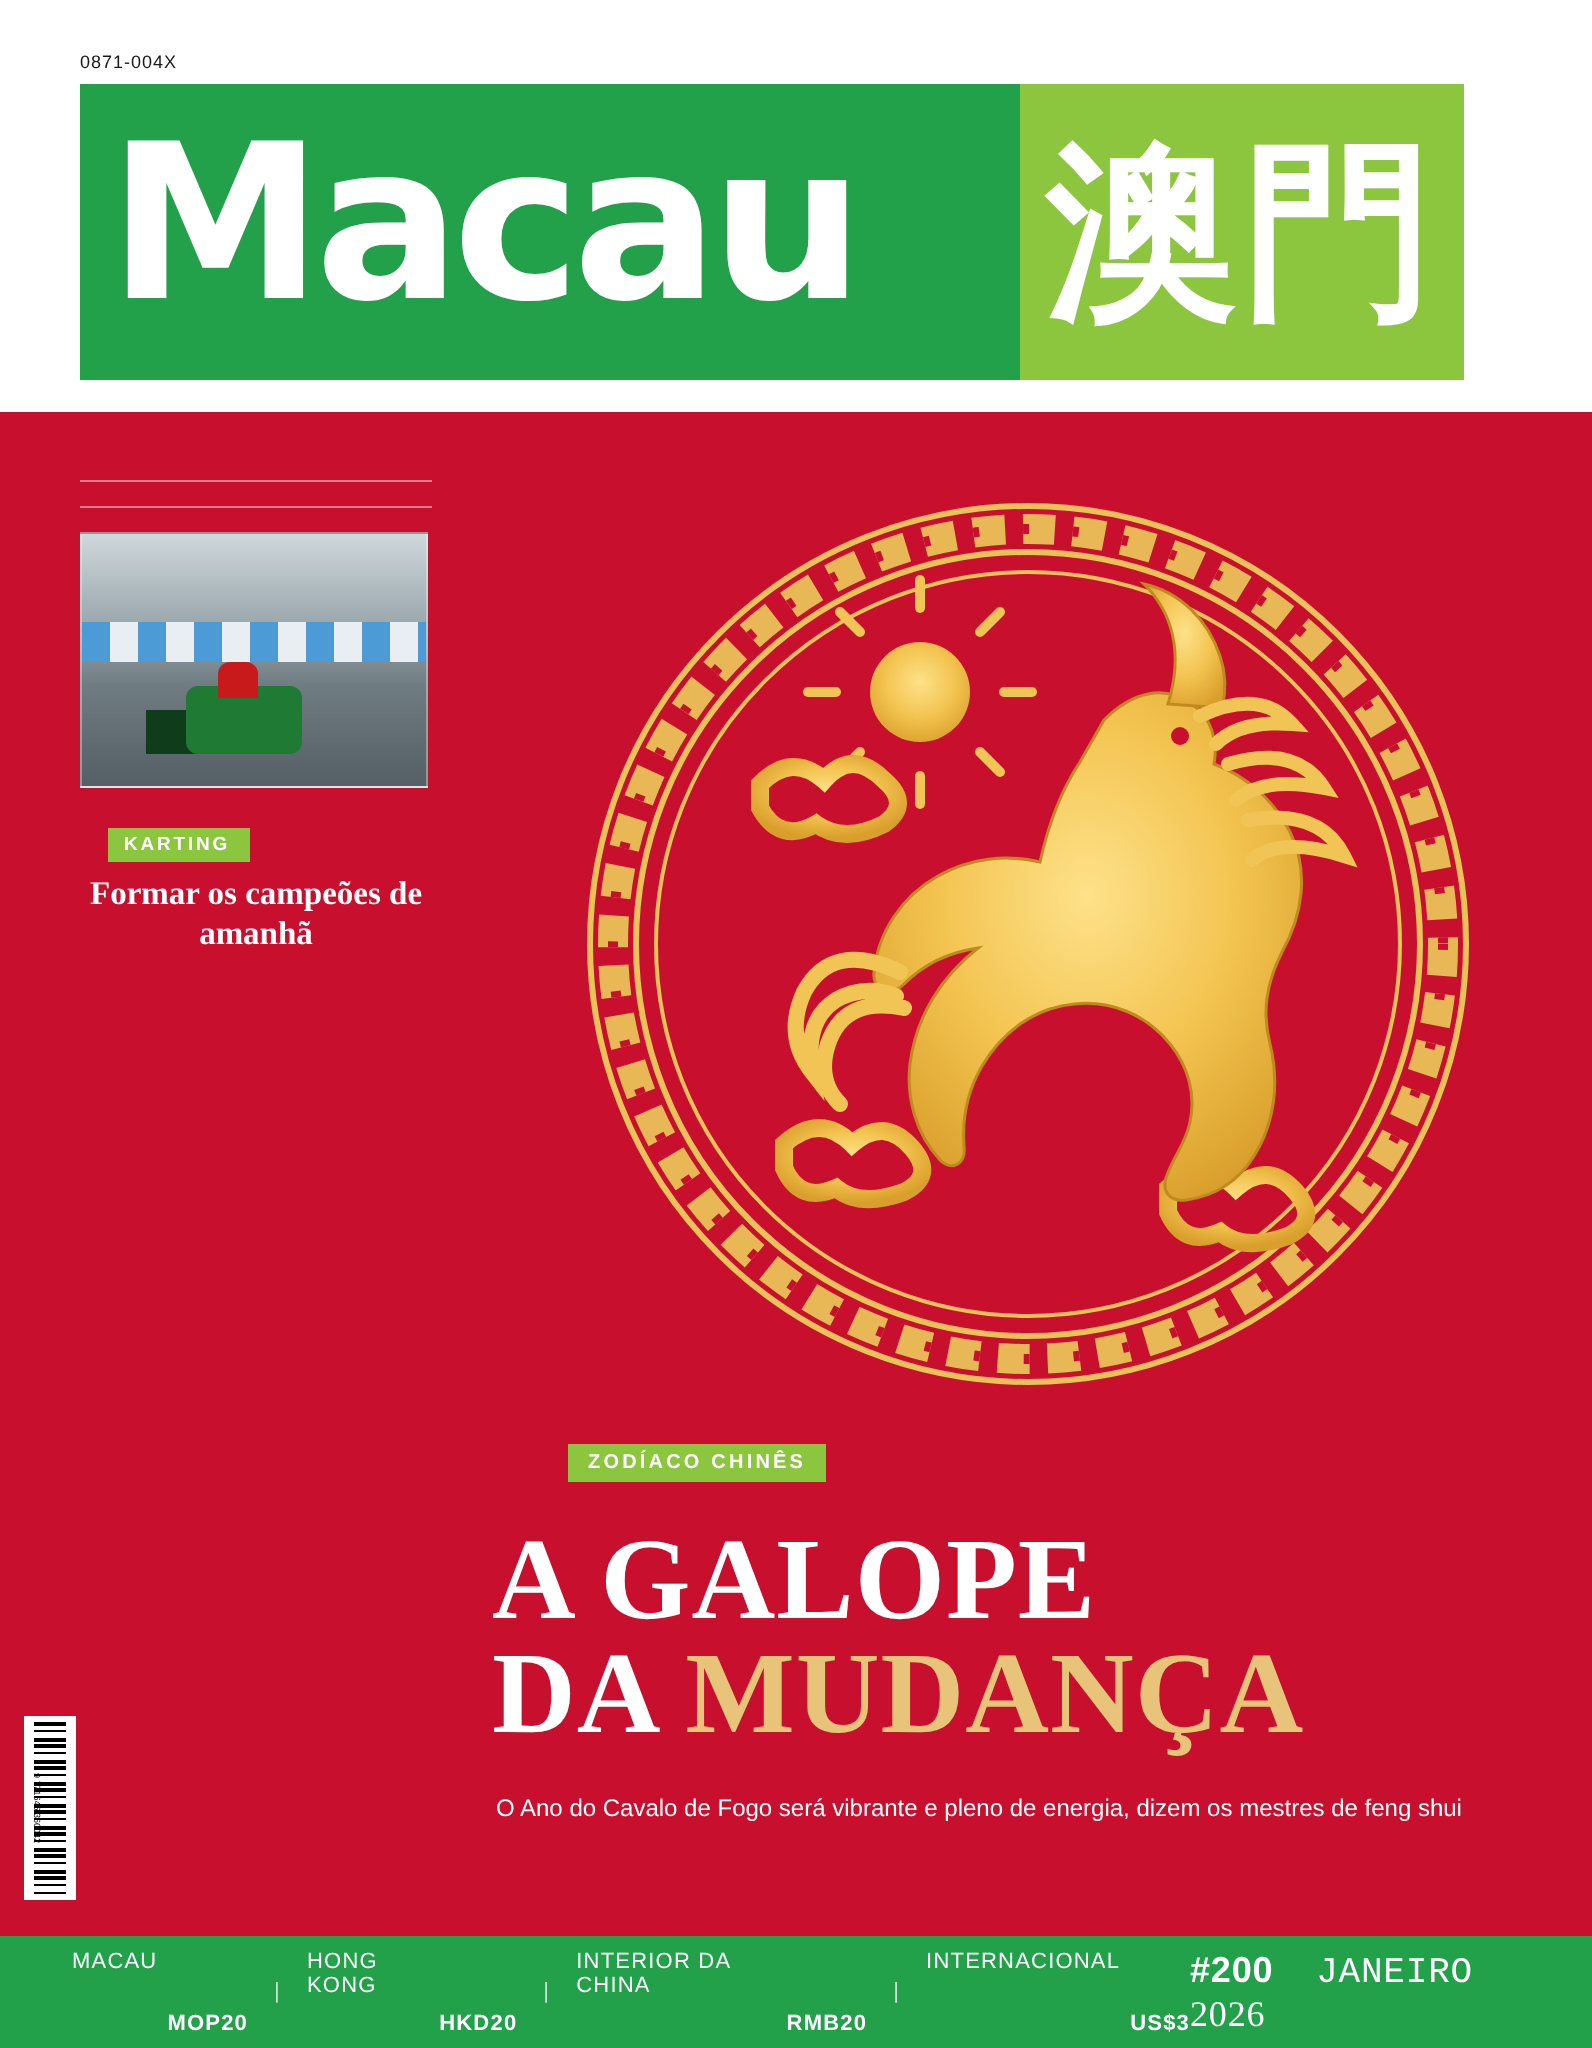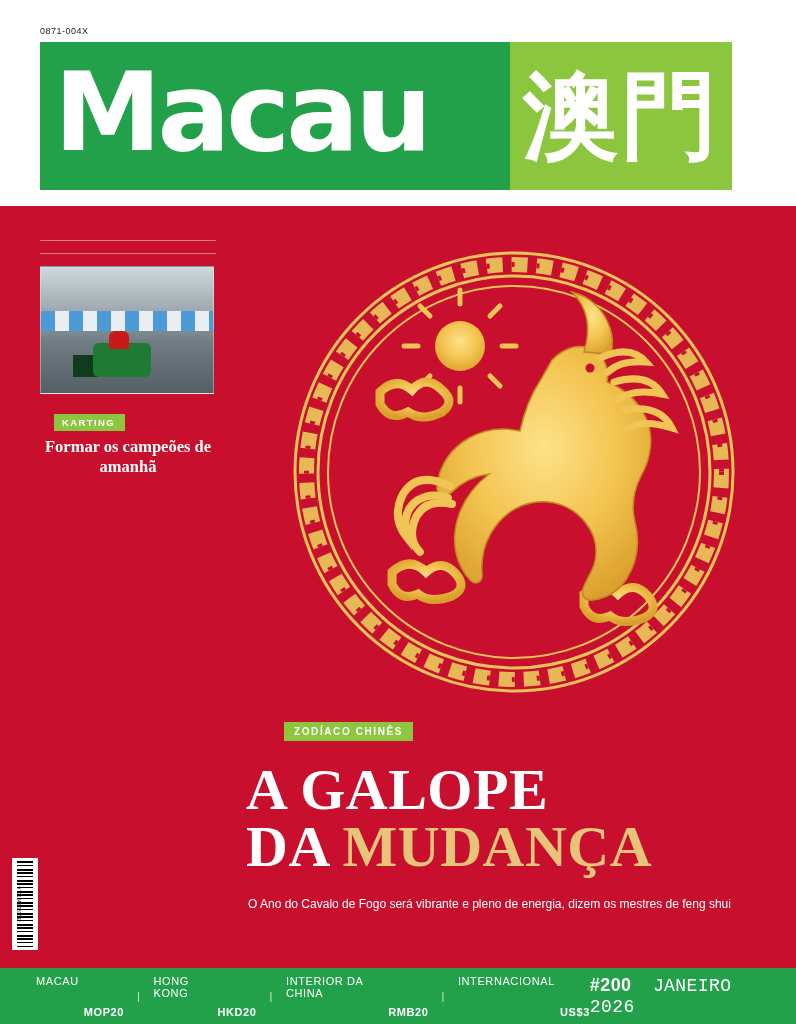--- a/index.html
+++ b/index.html
@@ -281,21 +281,21 @@
     padding: 0 26px 0 36px;
     color: #ffffff;
   }
   .prices { display: flex; align-items: center; font-size: 11px; letter-spacing: 0.6px; }
   .price { display: flex; gap: 5px; }
   .price b { font-weight: bold; margin-top: 31px; }
   .divider { margin: 0 13px; opacity: 0.75; }
   .issue { font-size: 18px; letter-spacing: 0.4px; }
   .issue .num { font-weight: bold; }
   .issue .month { font-family: Liberation Mono, monospace; margin-left: 16px; }
-  .issue .year { font-family: Liberation Mono, monospace; }
+  .issue .year { font-family: Liberation Serif, serif; }
 </style>
 </head>
 <body>
 
 <div class="page">
 
   <div class="issn">0871-004X</div>
 
   <div class="masthead">
     <div class="mast-left">

